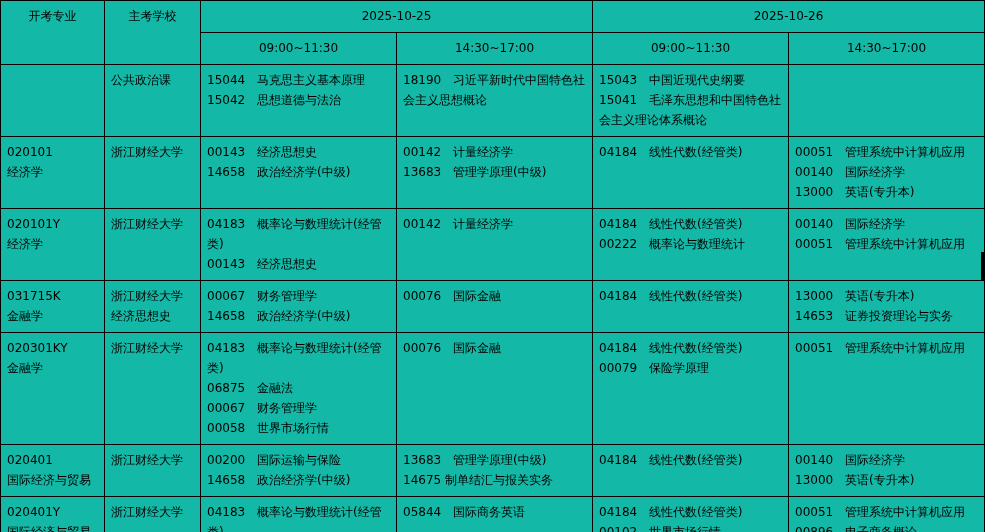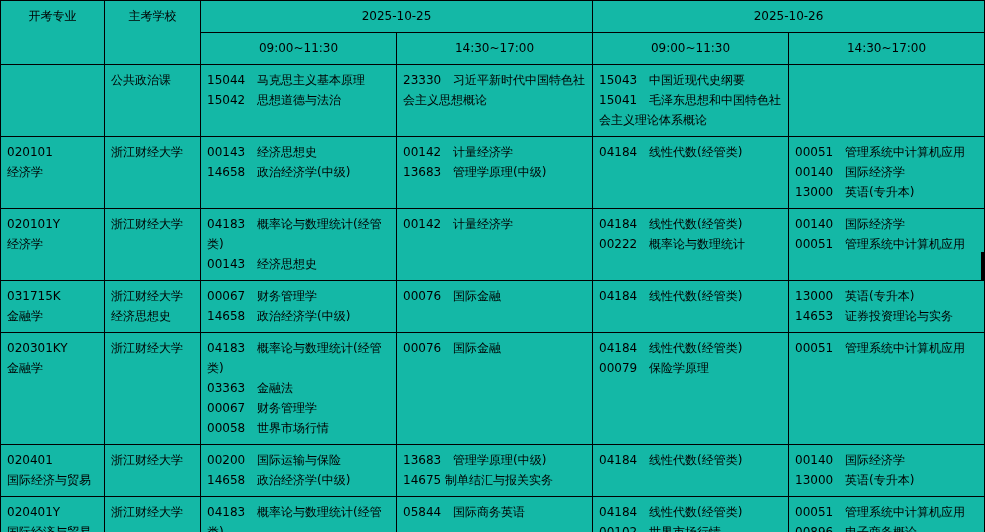--- a/index.html
+++ b/index.html
@@ -96,21 +96,21 @@
         <tr>
           <td></td>
           <td>
             <span class="school-line">公共政治课</span>
           </td>
           <td>
             <span class="cell-line"><span class="code">15044</span><span class="nm">马克思主义基本原理</span></span>
             <span class="cell-line"><span class="code">15042</span><span class="nm">思想道德与法治</span></span>
           </td>
           <td>
-            <span class="cell-line"><span class="code">23330</span><span class="nm">习近平新时代中国特色社会主义思想概论</span></span>
+            <span class="cell-line"><span class="code">18190</span><span class="nm">习近平新时代中国特色社会主义思想概论</span></span>
           </td>
           <td>
             <span class="cell-line"><span class="code">15043</span><span class="nm">中国近现代史纲要</span></span>
             <span class="cell-line"><span class="code">15041</span><span class="nm">毛泽东思想和中国特色社会主义理论体系概论</span></span>
           </td>
           <td></td>
         </tr>
         <tr>
           <td>
             <span class="cell-line">020101</span>
@@ -187,21 +187,21 @@
         <tr>
           <td>
             <span class="cell-line">020301KY</span>
             <span class="major-name">金融学</span>
           </td>
           <td>
             <span class="school-line">浙江财经大学</span>
           </td>
           <td>
             <span class="cell-line"><span class="code">04183</span><span class="nm">概率论与数理统计(经管类)</span></span>
-            <span class="cell-line"><span class="code">03363</span><span class="nm">金融法</span></span>
+            <span class="cell-line"><span class="code">06875</span><span class="nm">金融法</span></span>
             <span class="cell-line"><span class="code">00067</span><span class="nm">财务管理学</span></span>
             <span class="cell-line"><span class="code">00058</span><span class="nm">世界市场行情</span></span>
           </td>
           <td>
             <span class="cell-line"><span class="code">00076</span><span class="nm">国际金融</span></span>
           </td>
           <td>
             <span class="cell-line"><span class="code">04184</span><span class="nm">线性代数(经管类)</span></span>
             <span class="cell-line"><span class="code">00079</span><span class="nm">保险学原理</span></span>
           </td>

